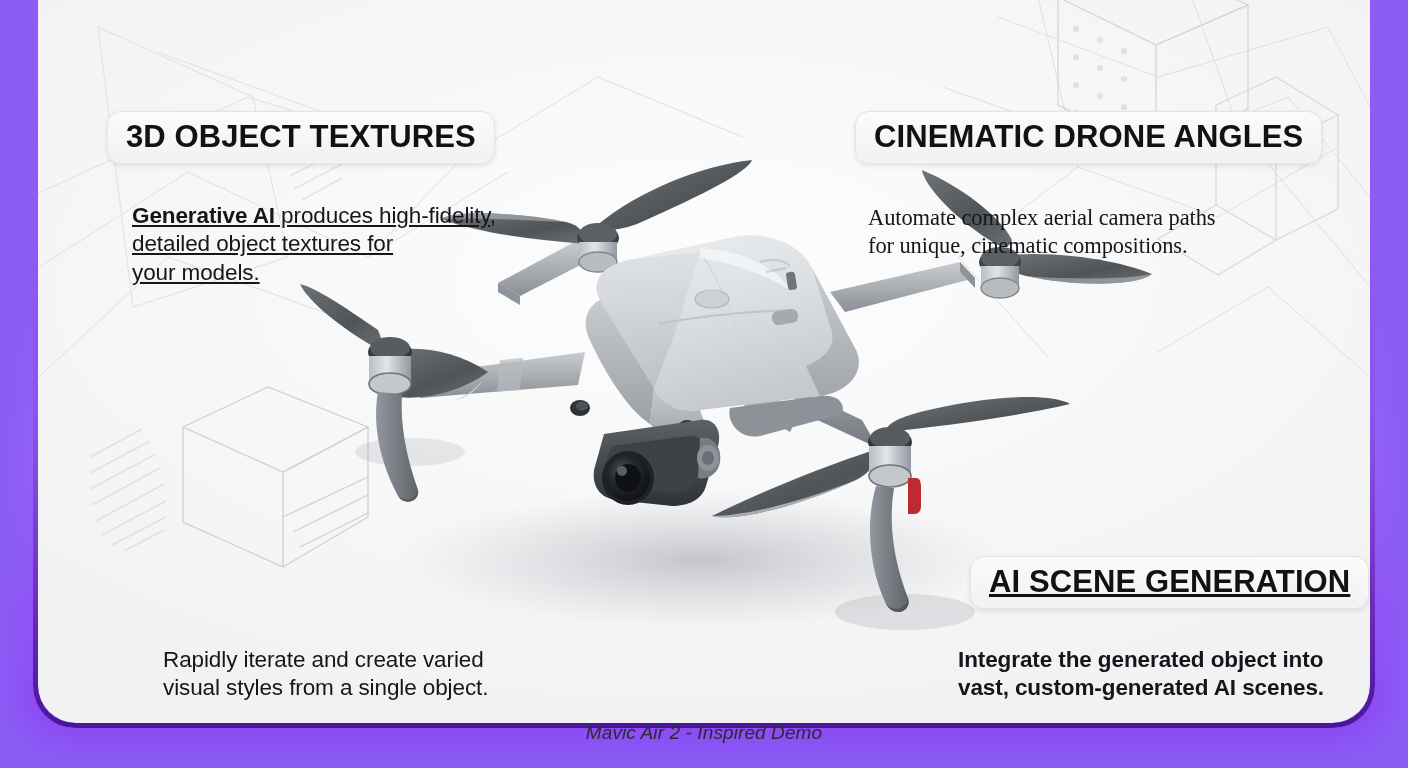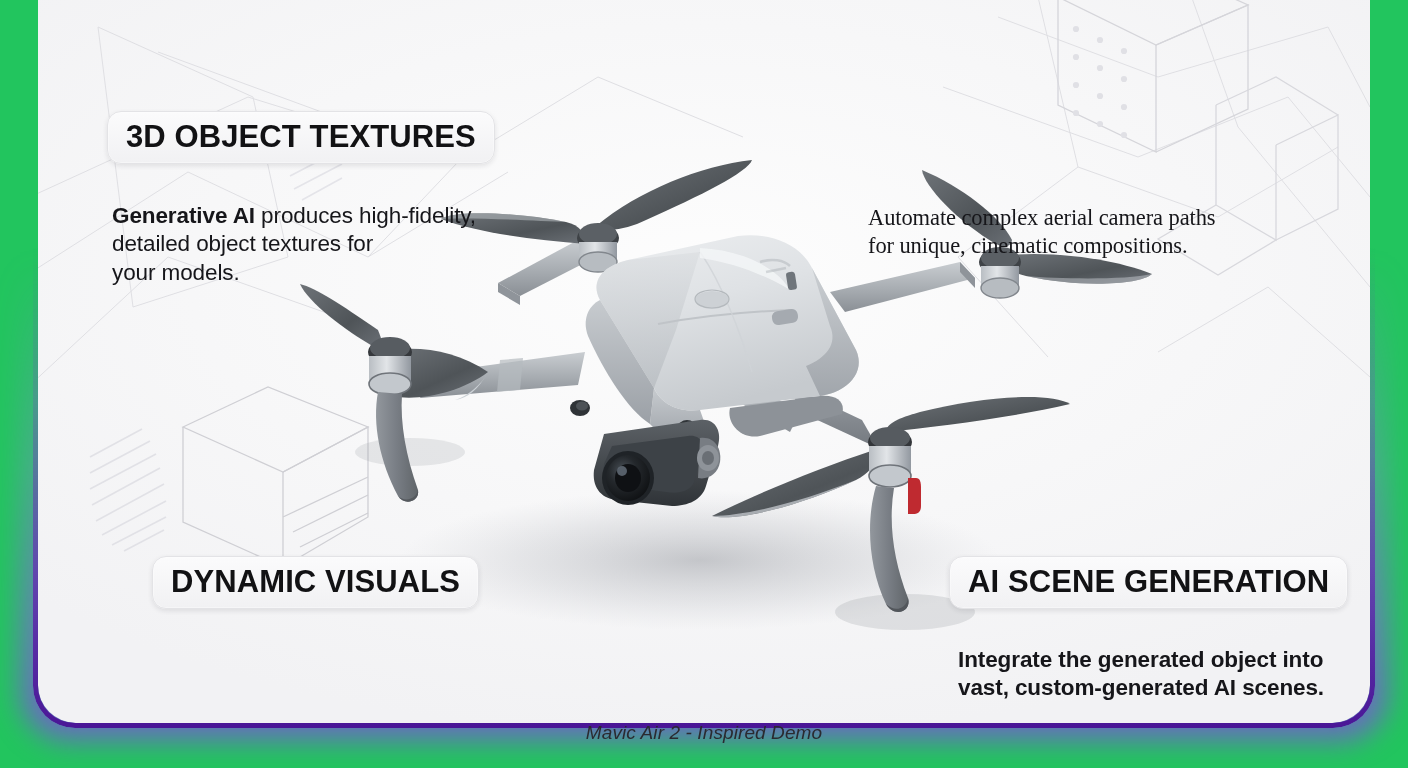--- a/index.html
+++ b/index.html
@@ -5,21 +5,21 @@
   html, body {
     margin: 0;
     padding: 0;
     background: #ffffff;
   }
   #stage {
     position: relative;
     width: 1408px;
     height: 768px;
     overflow: hidden;
-    background: #22c55e;
+    background: #8b5cf6;
     font-family: "Liberation Sans", sans-serif;
   }
 
   
   .card-glow {
     position: absolute;
     left: 20px;
     top: -60px;
     width: 1368px;
     height: 800px;
@@ -99,26 +99,26 @@
     color: #16161a;
     font-size: 22.5px;
     line-height: 1.27;
     white-space: pre-line;
     letter-spacing: -0.1px;
   }
   .body-copy b { font-weight: bold; }
 
   
   #chip-tl { left: 107px; top: 111px; }
-  #copy-tl { left: 112px; top: 173px; }
+  #copy-tl { left: 132px; top: 173px; text-decoration: underline; }
   #chip-tr { left: 855px; top: 111px; }
   #copy-tr { left: 868px; top: 175px; font-family: Liberation Serif, serif; }
   #chip-bl { left: 152px; top: 556px; }
   #copy-bl { left: 163px; top: 617px; }
-  #chip-br { left: 949px; top: 556px; }
+  #chip-br { left: 970px; top: 556px; text-decoration: underline; }
   #copy-br { left: 958px; top: 617px; font-weight: bold; }
 
   
   .caption {
     position: absolute;
     left: 0;
     right: 0;
     top: 722px;
     text-align: center;
     color: #2a2a30;
@@ -398,26 +398,30 @@
     </g>
   </svg>
 
   <div class="chip" id="chip-tl">3D OBJECT TEXTURES</div>
   <div class="body-copy" id="copy-tl">
     <b>Generative AI</b><span> produces high-fidelity,
 detailed object textures for
 your models.</span>
   </div>
 
+  <div class="chip" id="chip-tr">CINEMATIC DRONE ANGLES</div>
   <div class="body-copy" id="copy-tr">
     <span>Automate complex aerial camera paths
 for unique, cinematic compositions.</span>
   </div>
 
-  <div class="chip" id="chip-bl">DYNAMIC VISUALS</div>
+  <div class="body-copy" id="copy-bl">
+    <span>Rapidly iterate and create varied
+visual styles from a single object.</span>
+  </div>
 
   <div class="chip" id="chip-br">AI SCENE GENERATION</div>
   <div class="body-copy" id="copy-br">
     <span>Integrate the generated object into
 vast, custom-generated AI scenes.</span>
   </div>
 
   <div class="caption">Mavic Air 2 - Inspired Demo</div>
 
 </div>

